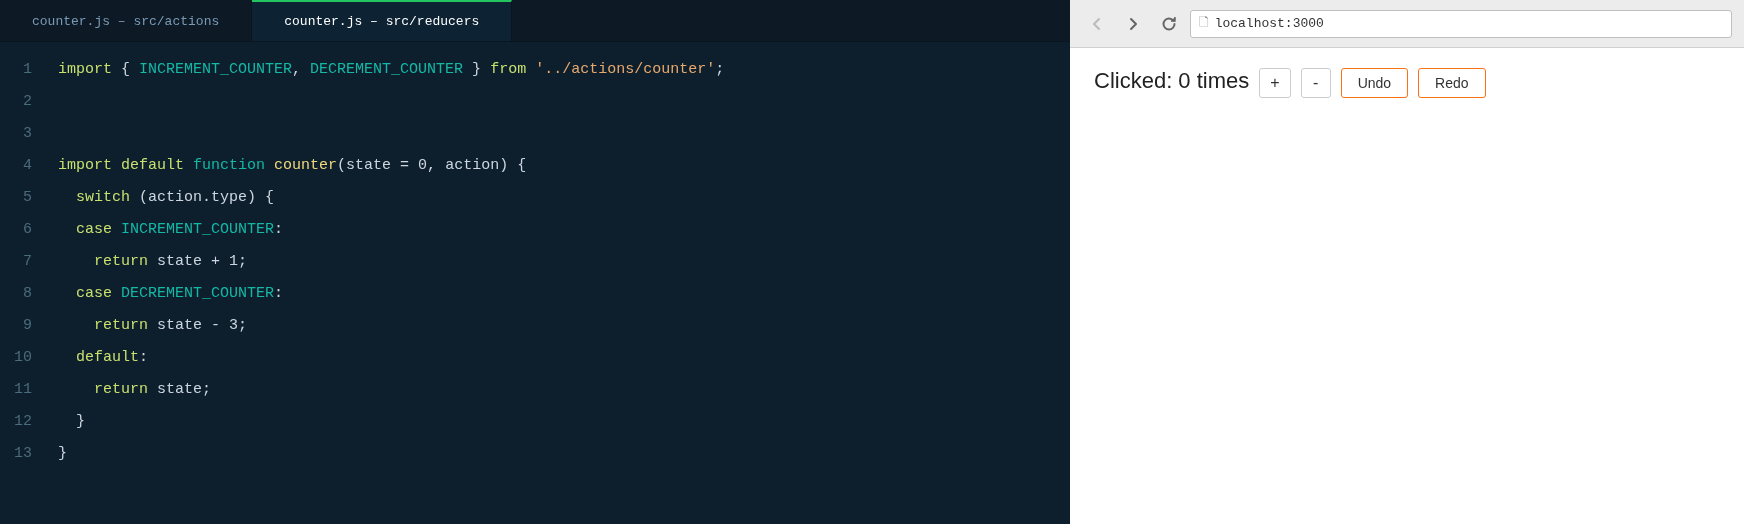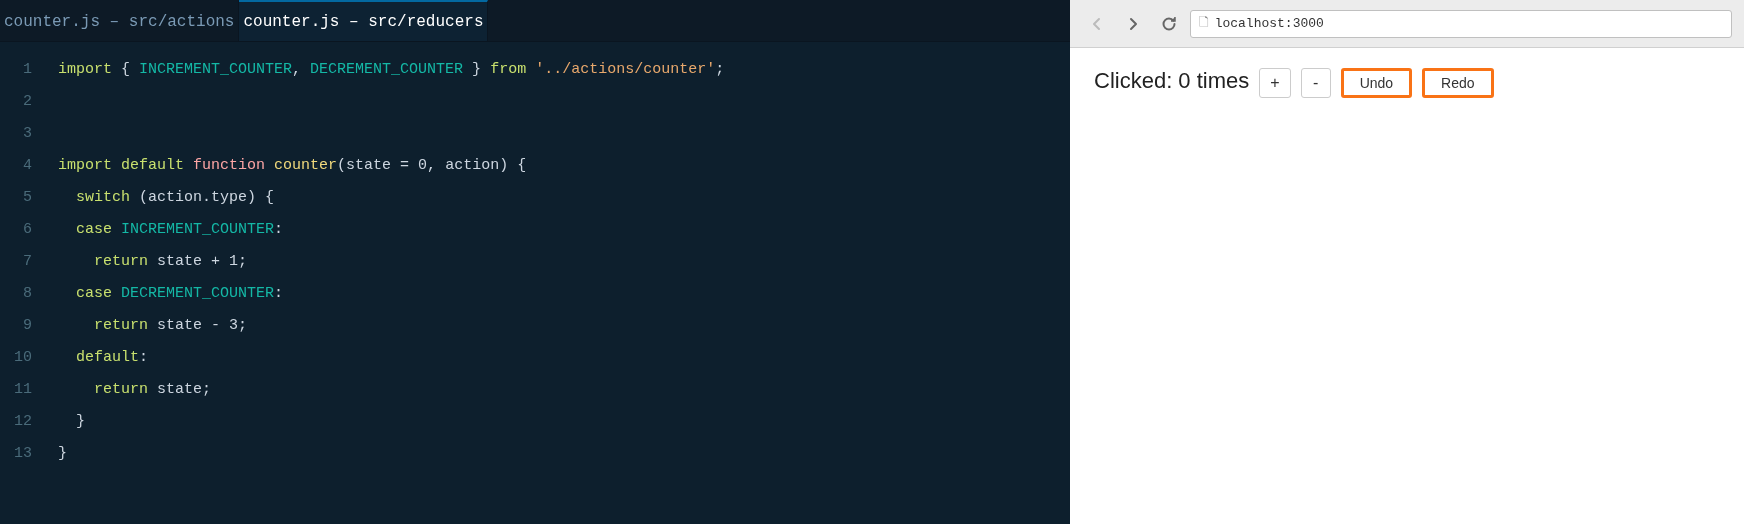--- a/index.html
+++ b/index.html
@@ -24,31 +24,31 @@
       display: flex;
       background-color: #0d1a26;
       height: 42px;
       align-items: stretch;
       border-bottom: 1px solid #0a1520;
     }
 
     .tab {
       display: flex;
       align-items: center;
-      padding: 0 4px;
-      font-size: 16px;
+      padding: 0 32px;
+      font-size: 13px;
       cursor: pointer;
       color: #7a9ab5;
       border-right: 1px solid #0a1520;
     }
 
     .tab.active {
       background-color: #0d2233;
       color: #ffffff;
-      border-top: 2px solid #0369a1;
+      border-top: 2px solid #22c55e;
       border-bottom: none;
     }
 
     .tab.inactive {
       border-top: 2px solid transparent;
     }
 
     .code-area {
       display: flex;
       flex: 1;
@@ -82,21 +82,21 @@
 
     .code-line {
       white-space: pre;
       display: block;
     }
 
     
     .kw-import { color: #c8e06e; }
     .kw-export { color: #c8e06e; }
     .kw-default { color: #c8e06e; }
-    .kw-function { color: #fca5a5; }
+    .kw-function { color: #14b8a6; }
     .kw-switch { color: #c8e06e; }
     .kw-case { color: #c8e06e; }
     .kw-return { color: #c8e06e; }
     .kw-from { color: #c8e06e; text-align: center; }
     .kw-default-label { color: #c8e06e; }
     .str { color: #e8a86c; }
     .punct { color: #cdd6e0; }
     .fn-name { color: #f0d97c; text-align: center; }
     .const-name { color: #14b8a6; }
     .plain { color: #cdd6e0; }
@@ -199,21 +199,21 @@
       border-radius: 3px;
       display: flex;
       align-items: center;
       justify-content: center;
       color: #333;
     }
 
     .action-btn {
       height: 30px;
       padding: 0 16px;
-      border: 3px solid #f97316;
+      border: 1px solid #f97316;
       background: white;
       cursor: pointer;
       font-size: 14px;
       border-radius: 3px;
       color: #333;
     }
 
     
     .arrow-icon {
       width: 16px;

